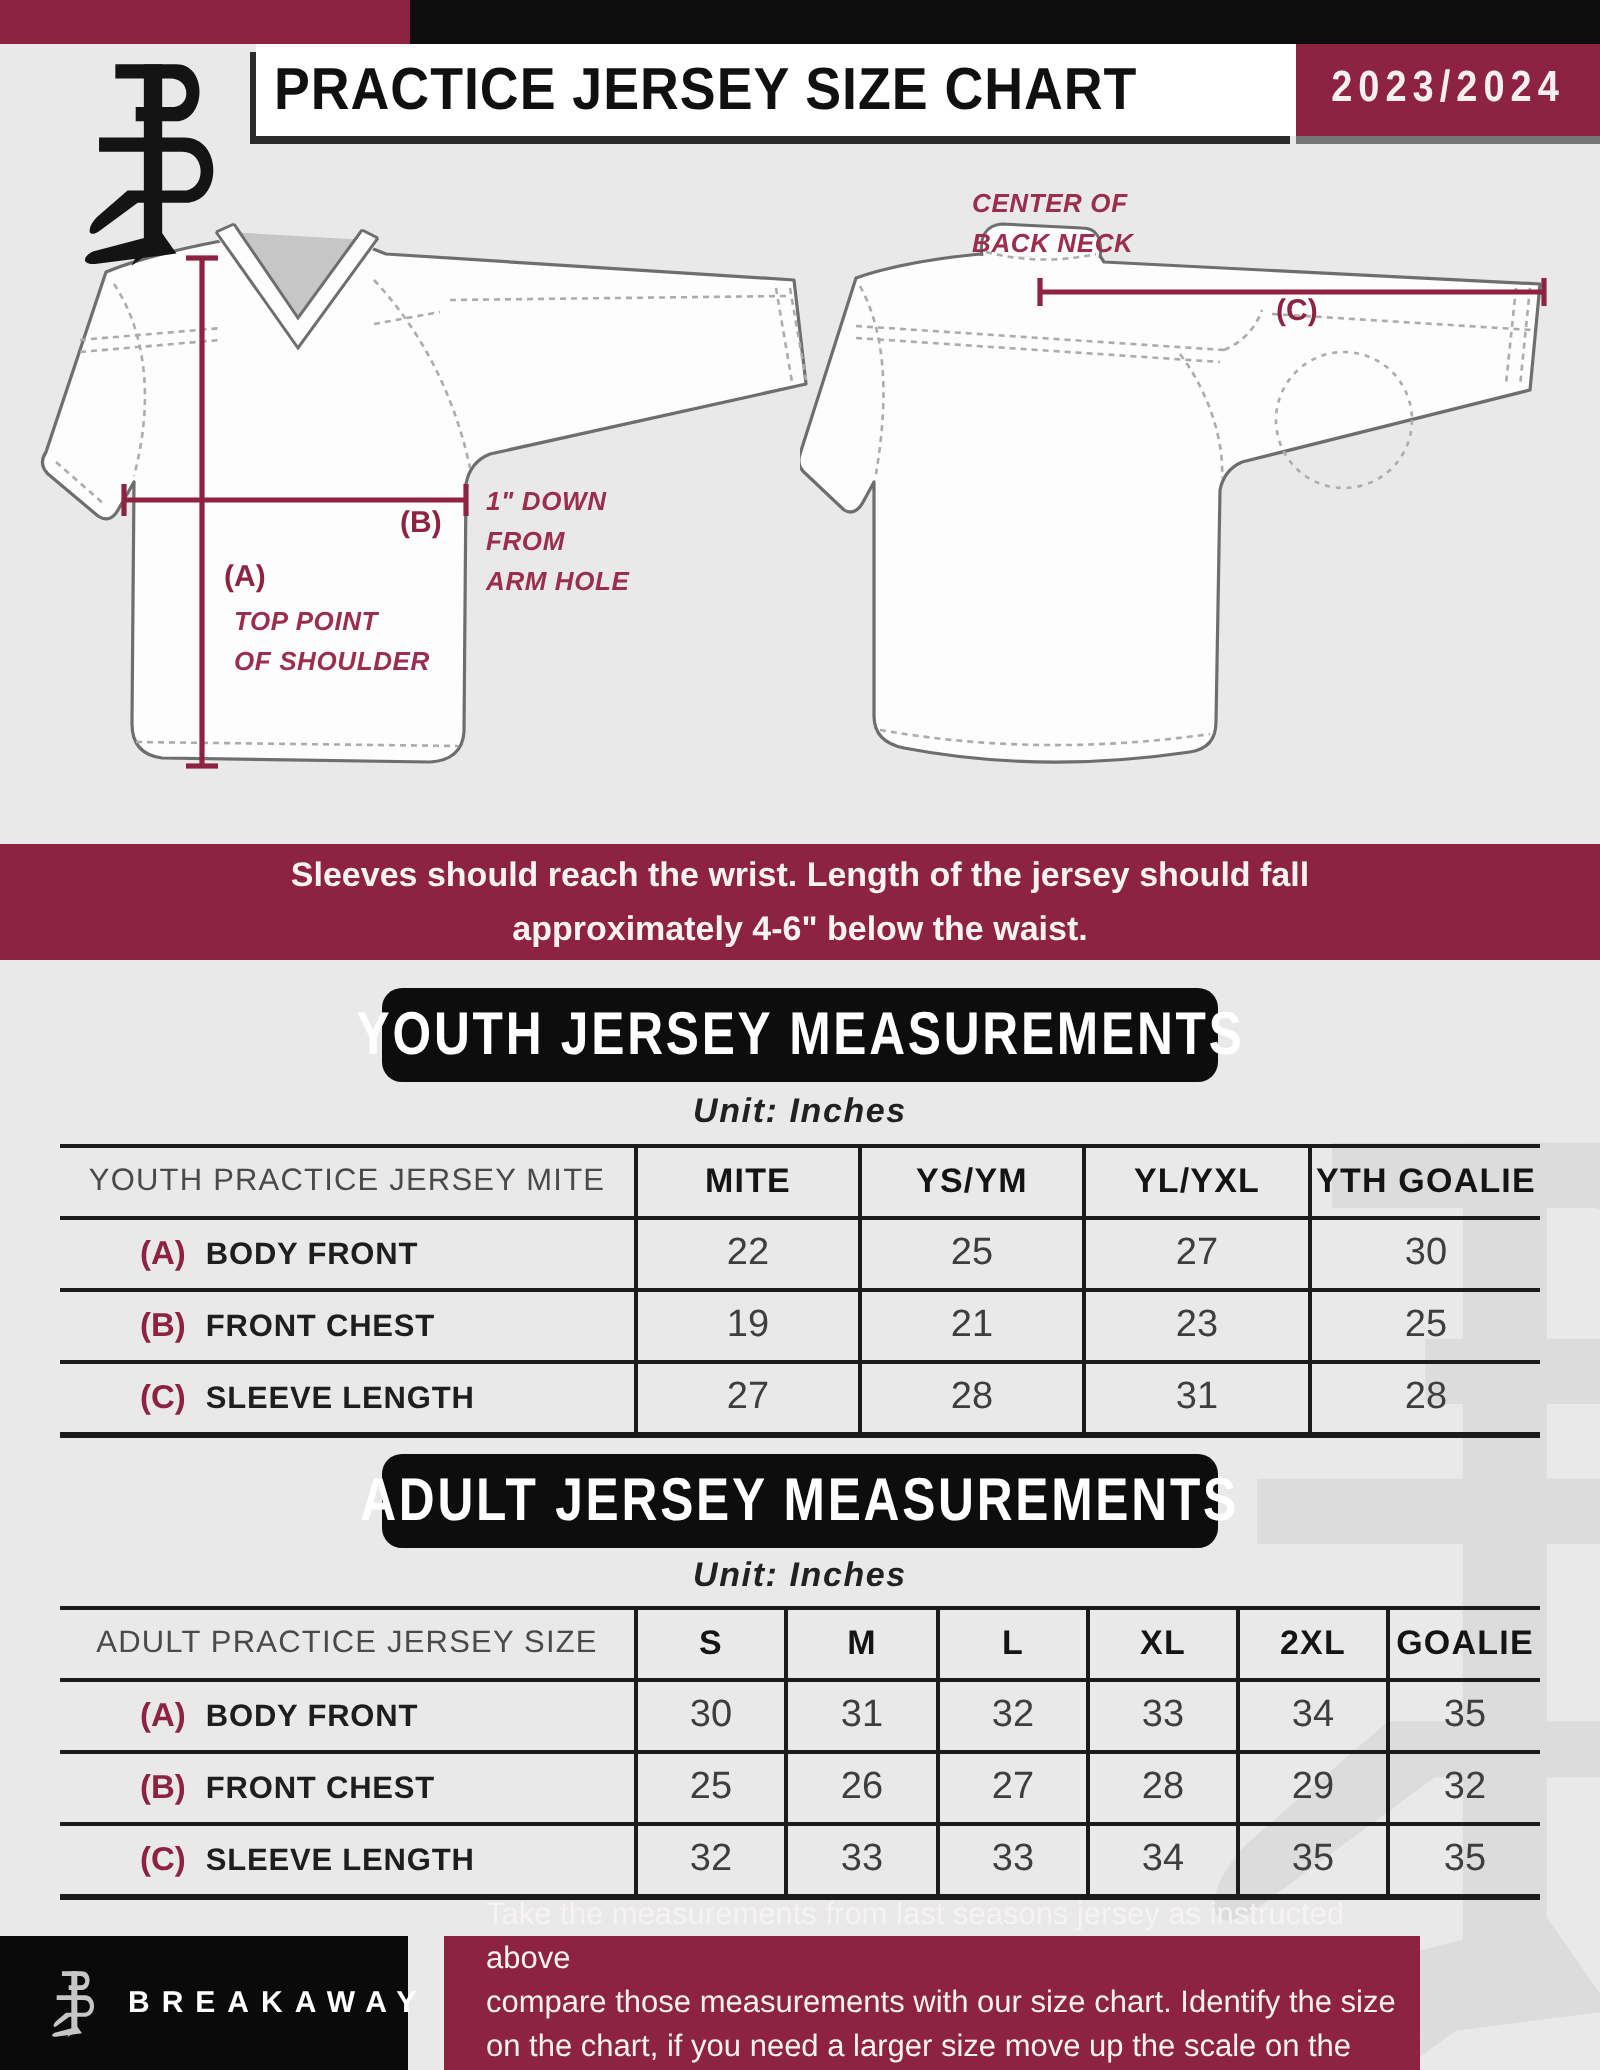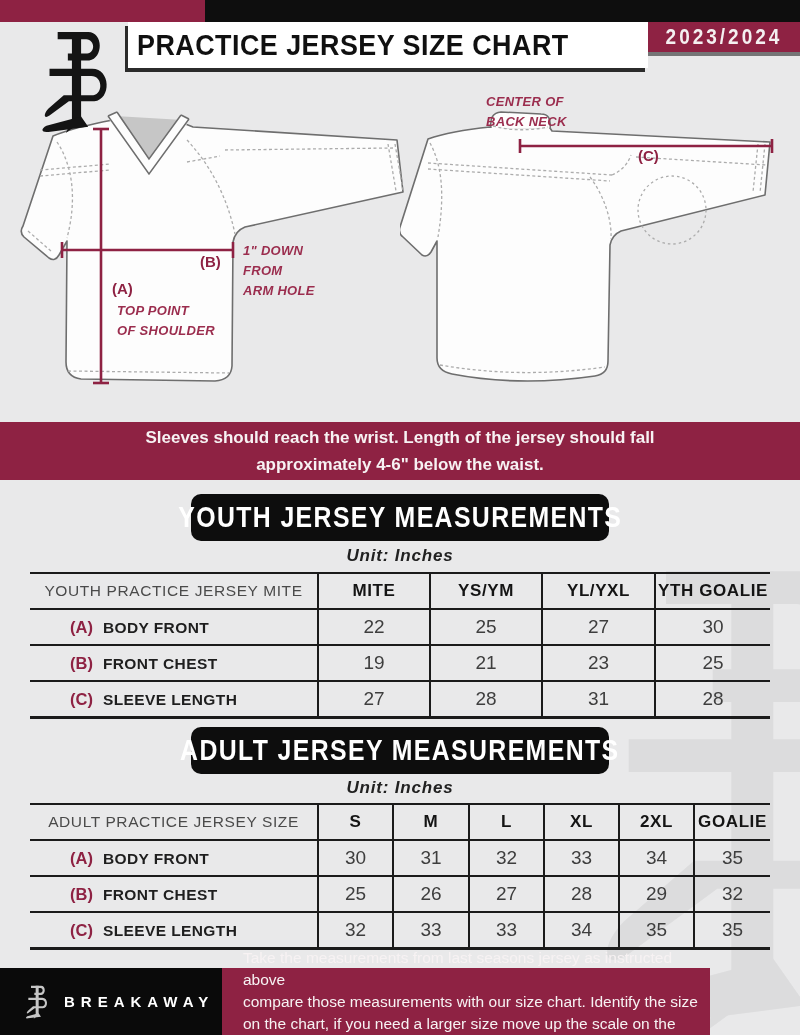--- a/index.html
+++ b/index.html
@@ -5,21 +5,21 @@
   html,body{margin:0;padding:0;}
   body{width:800px;height:1035px;font-family:"Liberation Sans",sans-serif;}
   .page{position:relative;width:800px;height:1035px;background:#E9E9EA;overflow:hidden;}
 
   
   .strip-maroon{position:absolute;left:0;top:0;width:205px;height:22px;background:#8E2243;}
   .strip-black{position:absolute;left:205px;top:0;width:595px;height:22px;background:#0E0E0E;}
   .title-box{position:absolute;left:128px;top:22px;width:520px;height:46px;background:#FFFFFF;
     box-shadow:-3px 4px 0 rgba(22,22,22,.9);display:flex;align-items:center;justify-content:flex-start;z-index:4;}
   .title-box span{font-size:28px;font-weight:800;color:#101010;letter-spacing:.5px;transform:scale(.96,1.06);white-space:nowrap;}
-  .season-badge{position:absolute;left:648px;top:22px;width:152px;height:30px;background:#8E2243;
+  .season-badge{position:absolute;left:648px;top:22px;width:152px;height:46px;background:#8E2243;
     box-shadow:0 4px 0 rgba(22,22,22,.55);display:flex;align-items:center;justify-content:center;z-index:4;}
   .season-badge span{font-size:19px;font-weight:700;color:#F4EFF0;letter-spacing:3px;transform:scaleY(1.15);white-space:nowrap;}
   .logo-main{position:absolute;left:30px;top:26px;width:92px;height:112px;z-index:5;}
 
   
   .jersey-svg{position:absolute;}
   .front-jersey{left:15px;top:100px;width:405px;height:300px;}
   .back-jersey{left:400px;top:95px;width:390px;height:305px;}
   .measure-key{position:absolute;color:#8E2243;font-weight:800;font-size:15px;z-index:3;}
   .measure-note{position:absolute;color:#9B2D4E;font-style:italic;font-weight:600;font-size:13px;
@@ -53,21 +53,21 @@
   .size-table th{font-size:17px;font-weight:700;color:#141414;letter-spacing:.6px;}
   .size-table td{font-size:19px;font-weight:400;color:#3E3E3E;}
   .size-table td.rowlabel{text-align:left;padding-left:40px;font-size:15.5px;}
   .rowlabel .key{color:#8E2243;font-weight:800;font-size:16.5px;margin-right:10px;}
   .rowlabel .lbl{color:#1E1E1E;font-weight:600;letter-spacing:.4px;}
 
   
   .watermark{position:absolute;left:540px;top:540px;width:420px;height:520px;opacity:.05;z-index:1;}
 
   
-  .footer-black{position:absolute;left:0;top:968px;width:222px;height:67px;background:#0A0A0A;
+  .footer-black{position:absolute;left:0;top:968px;width:204px;height:67px;background:#0A0A0A;
     display:flex;align-items:center;padding-left:22px;box-sizing:border-box;gap:12px;z-index:3;}
   .footer-black .brand{color:#FFFFFF;font-size:15px;font-weight:700;letter-spacing:6px;white-space:nowrap;}
   .logo-foot{width:30px;height:38px;flex:0 0 auto;}
   .footer-maroon{position:absolute;left:222px;top:968px;width:488px;height:67px;background:#8E2243;
     display:flex;align-items:center;padding-left:21px;box-sizing:border-box;z-index:3;}
   .footer-maroon span{color:#F7F2F3;font-size:15.5px;line-height:1.42;white-space:pre-line;}
 </style>
 </head>
 <body>
 

